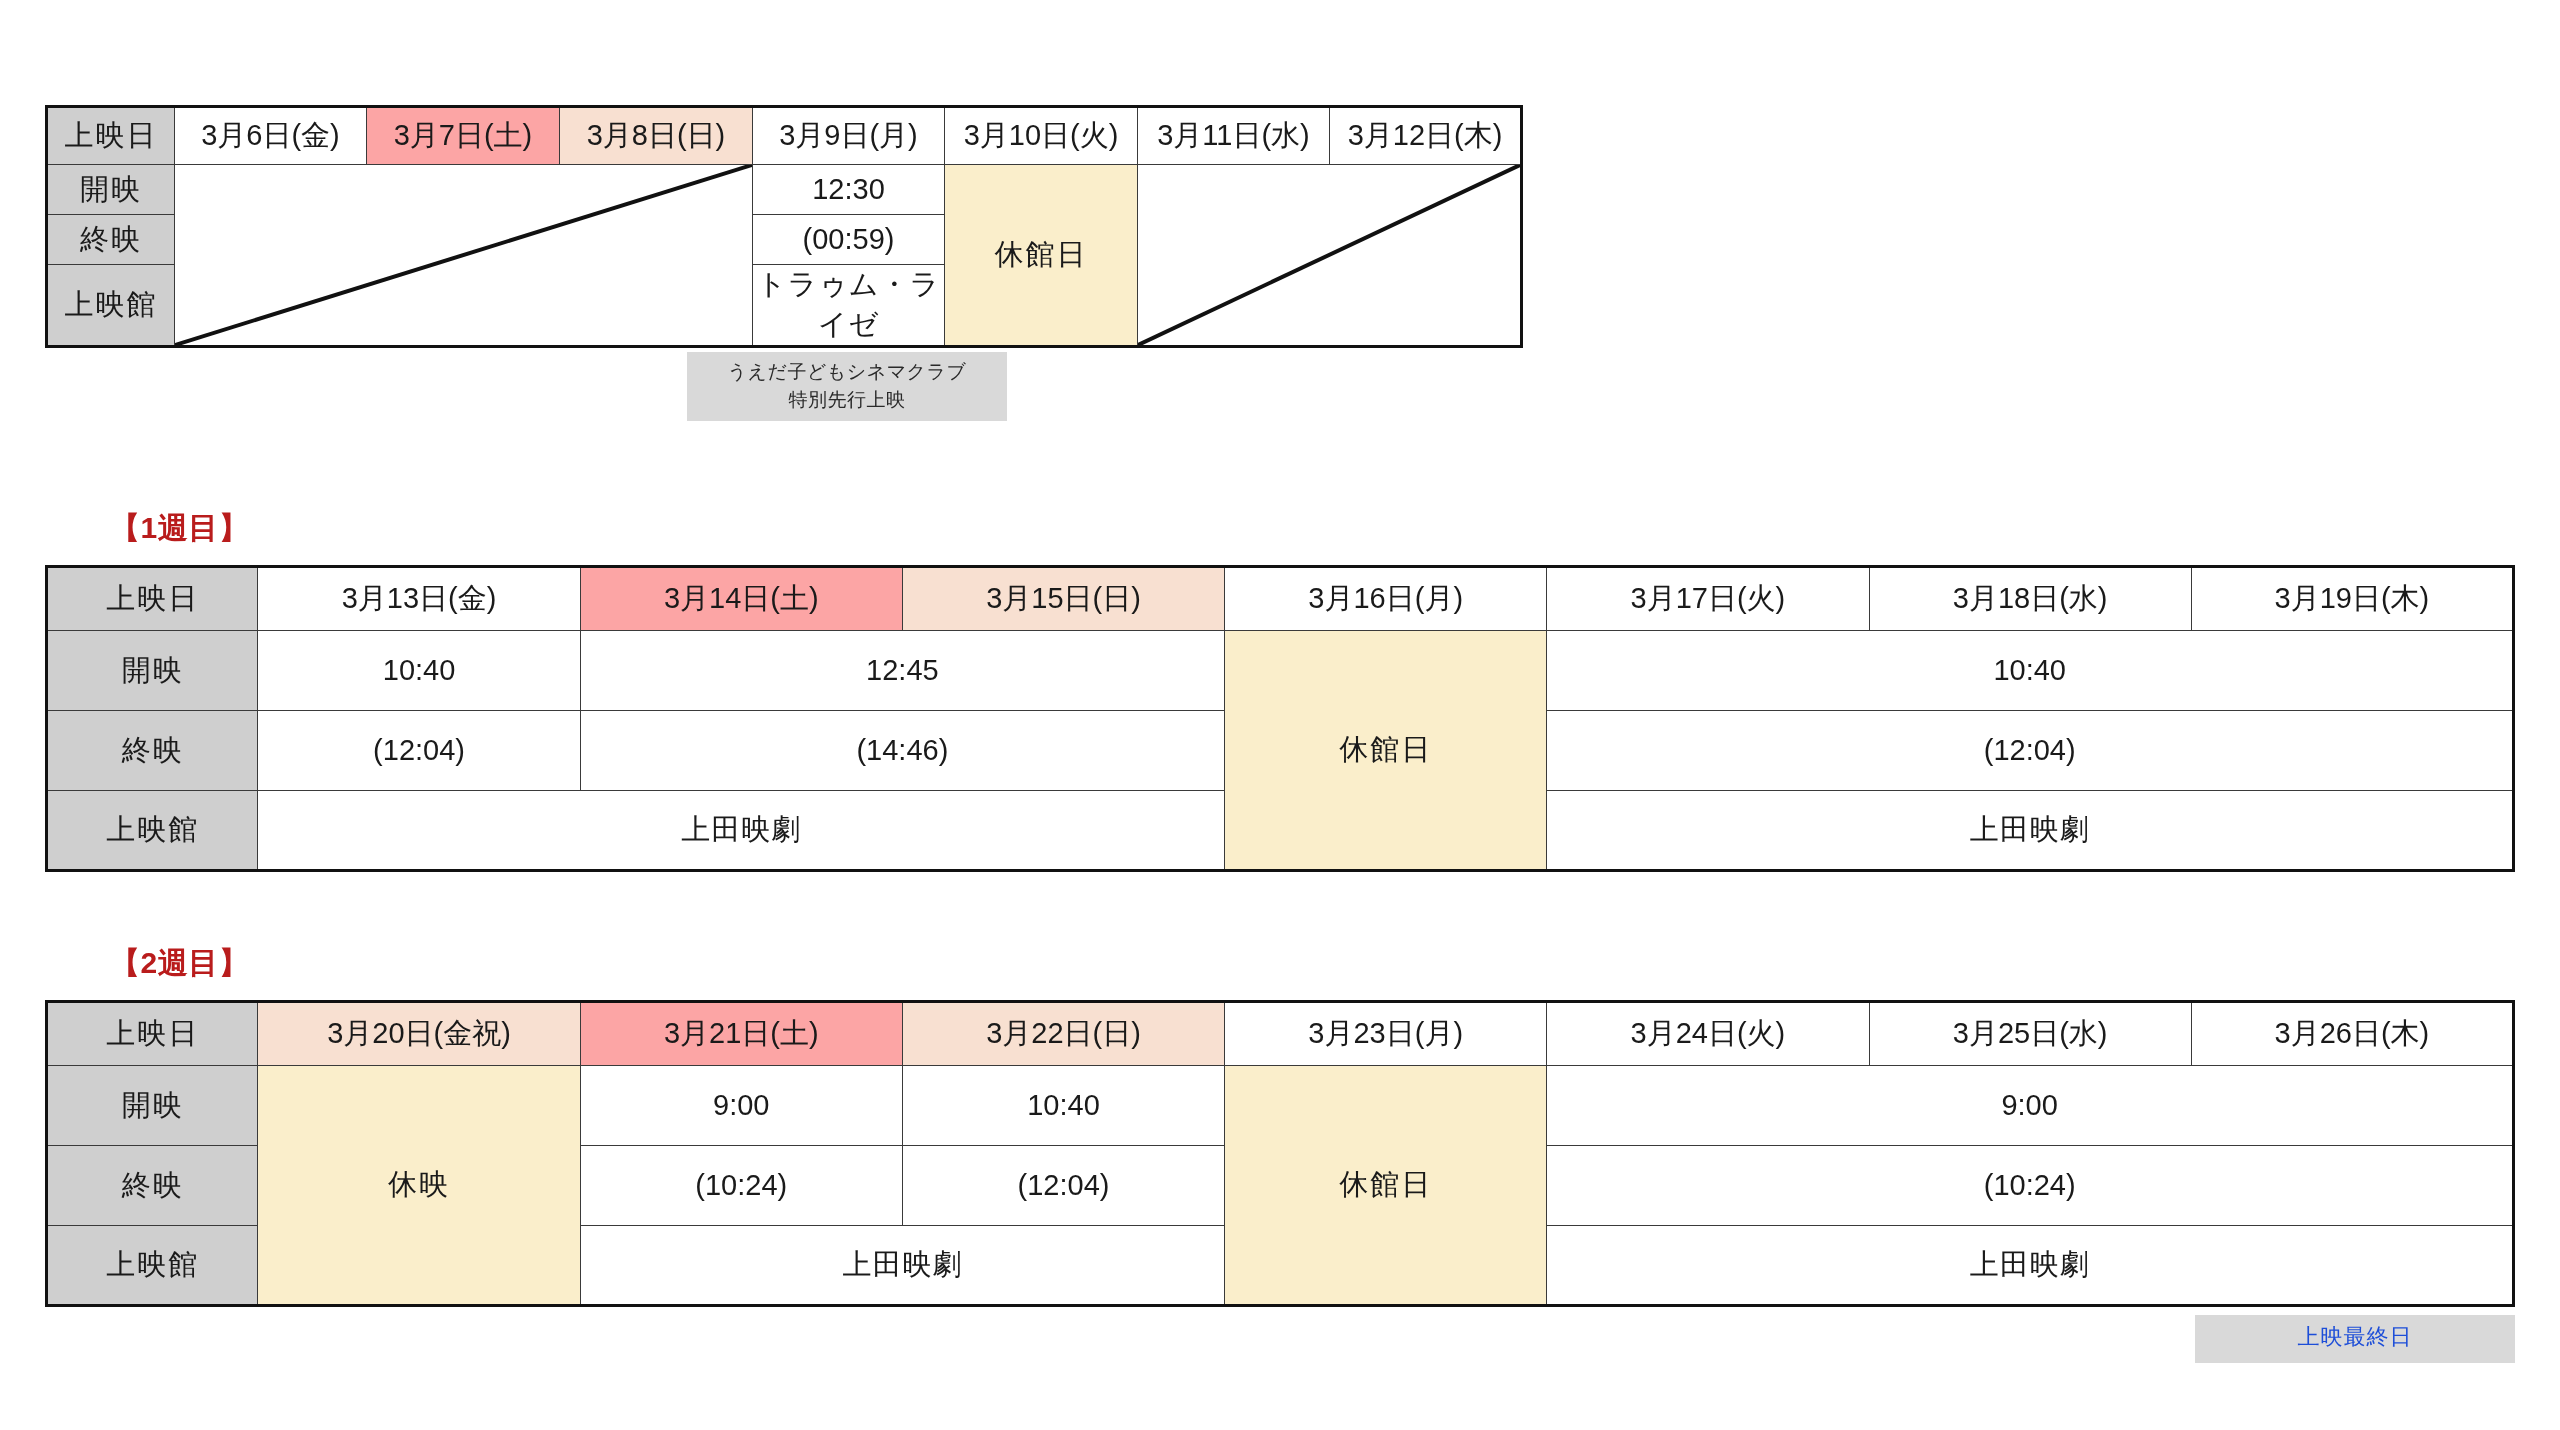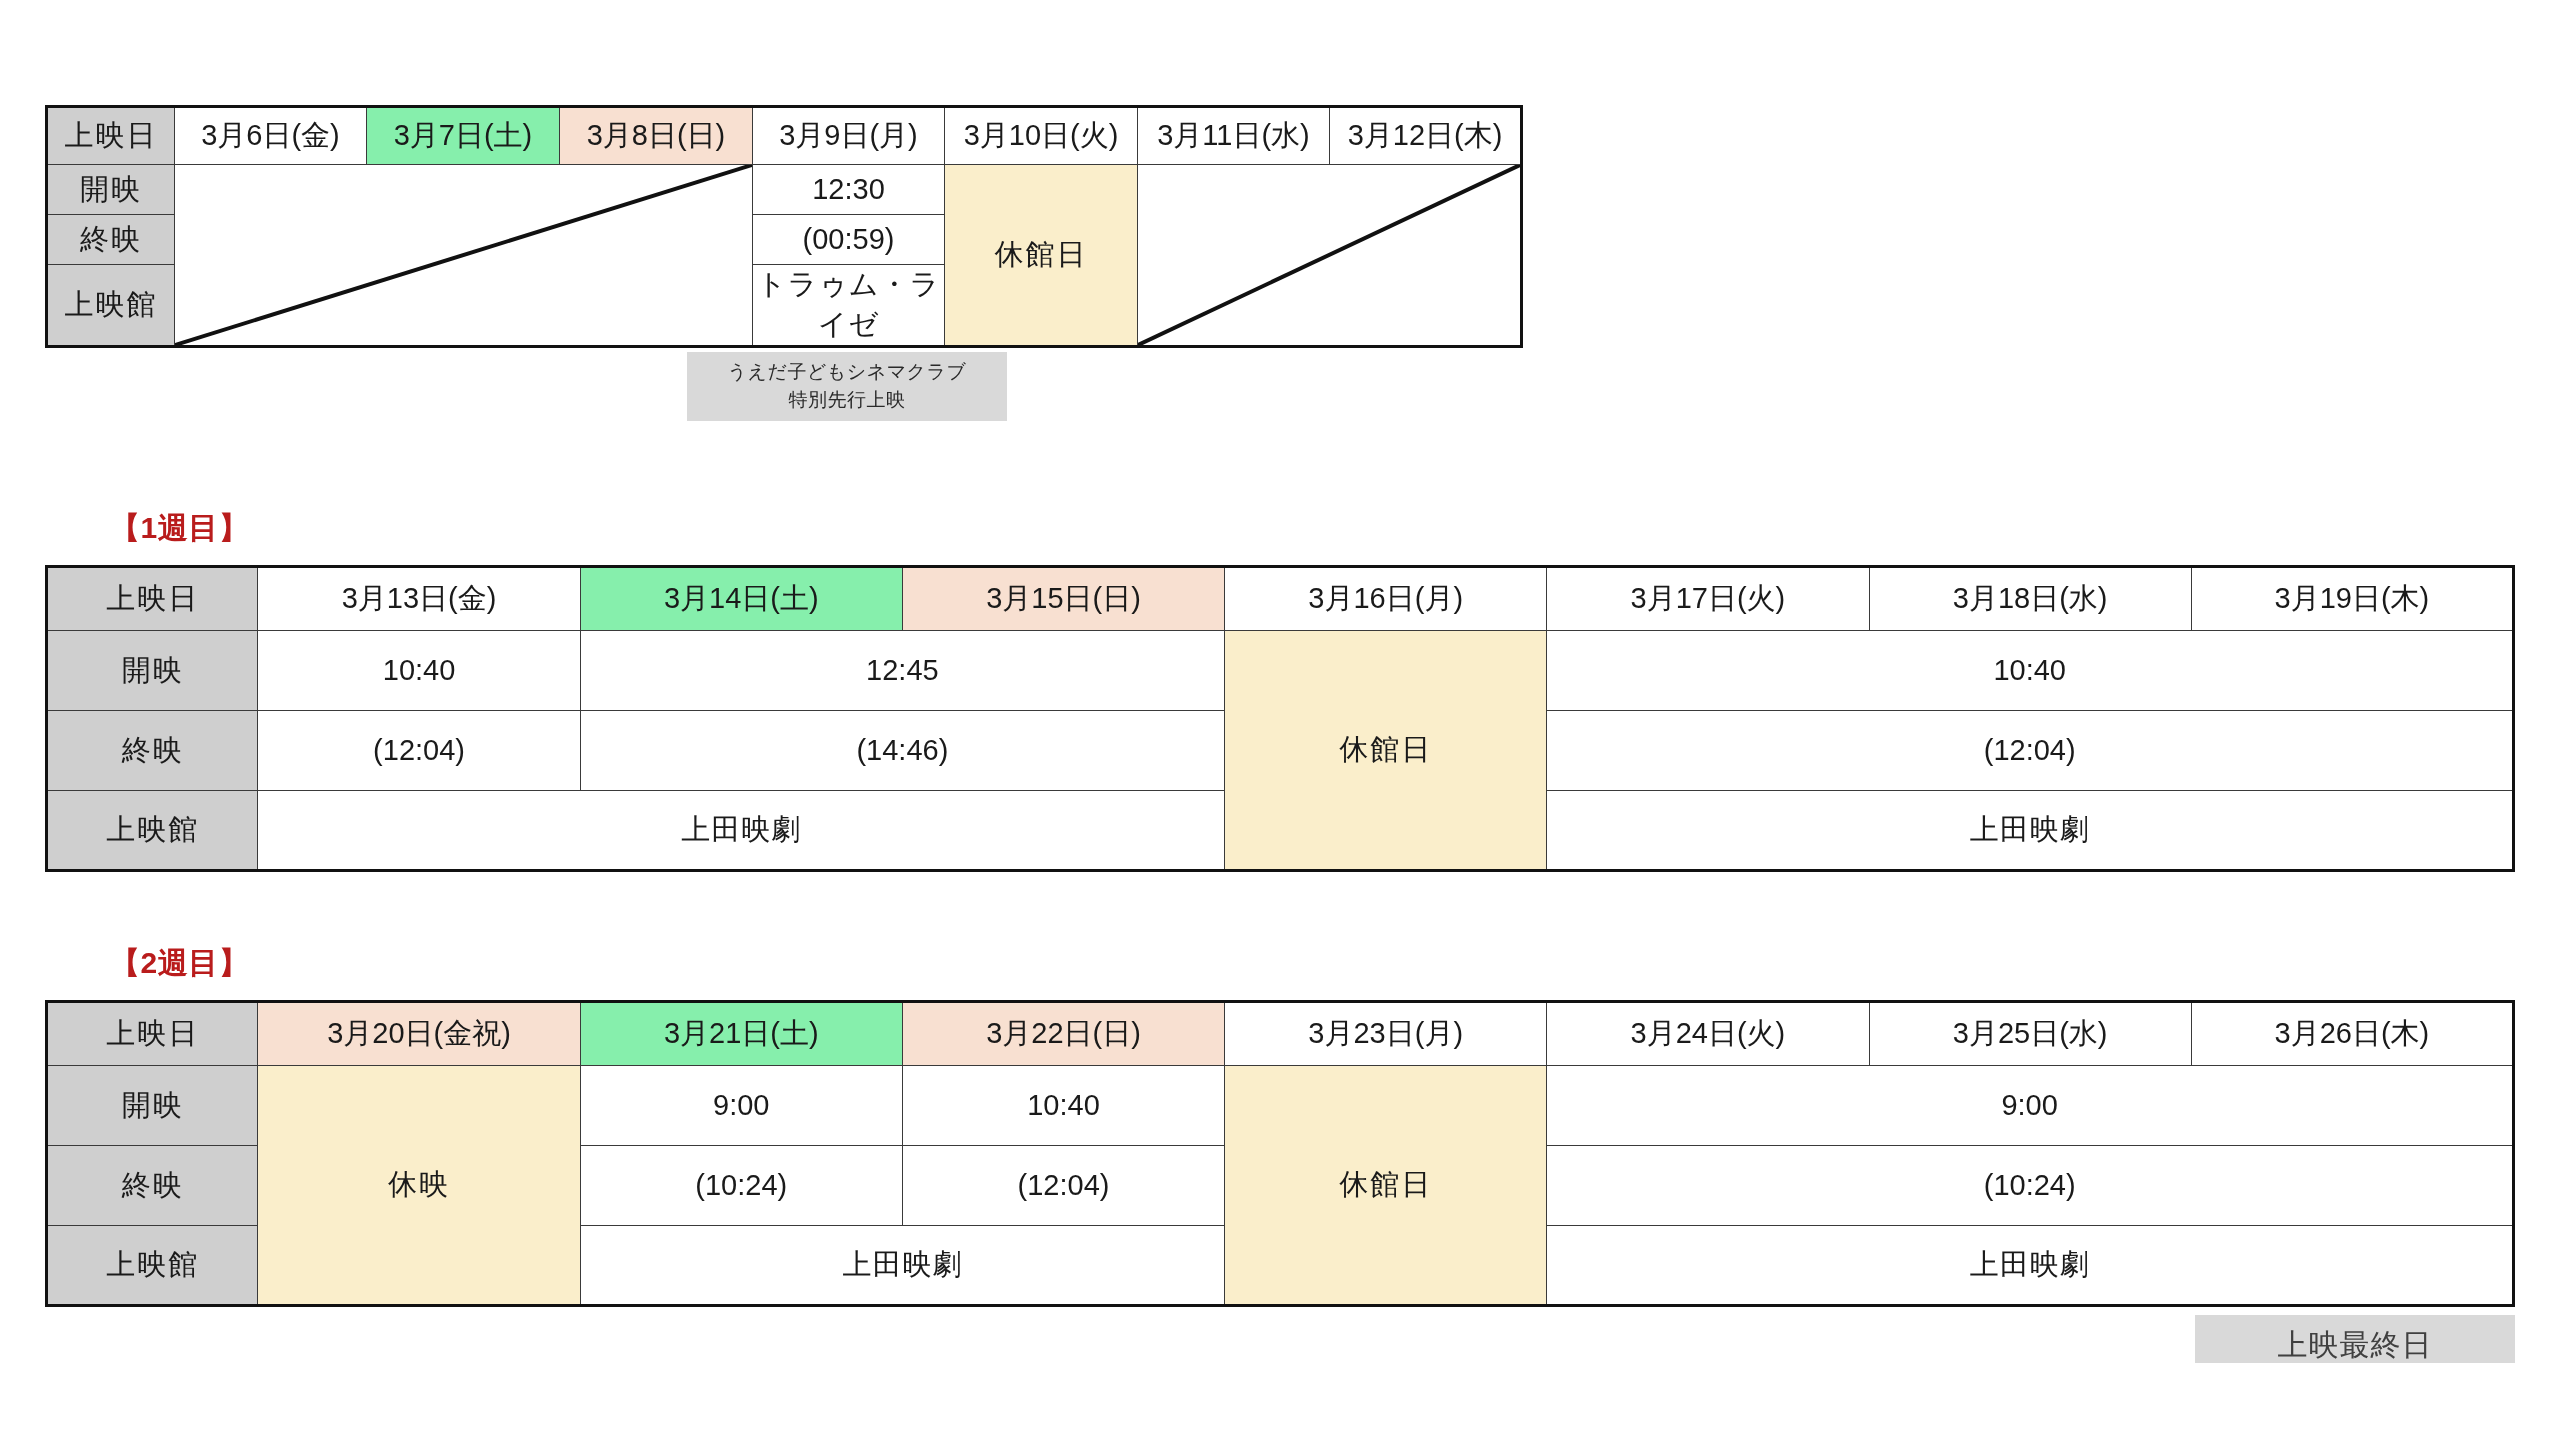--- a/index.html
+++ b/index.html
@@ -58,21 +58,21 @@
   .rowhead {
     background: #cfcfcf !important;
     font-size: 28px;
     letter-spacing: 2px;
   }
   .dayhead {
     background: #f0f0f0;
     font-size: 29px;
     letter-spacing: 0px;
   }
-  .dayhead.sat { background: #86efac; }
+  .dayhead.sat { background: #fca5a5; }
   .dayhead.sun { background: #f8e0d1; }
   .dayhead.hol { background: #f8e0d1; }
 
   .closed {
     background: #faeecb !important;
     font-size: 29px;
     letter-spacing: 2px;
   }
   .norun {
     background: #faeecb !important;
@@ -109,22 +109,22 @@
     font-size: 19px;
     line-height: 1.45;
     text-align: center;
     padding: 6px 10px 8px 10px;
     box-sizing: border-box;
     letter-spacing: 0.5px;
   }
   .note-final {
     position: absolute;
     background: #d9d9d9;
-    color: #404040;
-    font-size: 30px;
+    color: #1d4ed8;
+    font-size: 22px;
     line-height: 2;
     text-align: center;
     letter-spacing: 1px;
     box-sizing: border-box;
   }
 </style>
 </head>
 <body>
 
 <div class="page">

